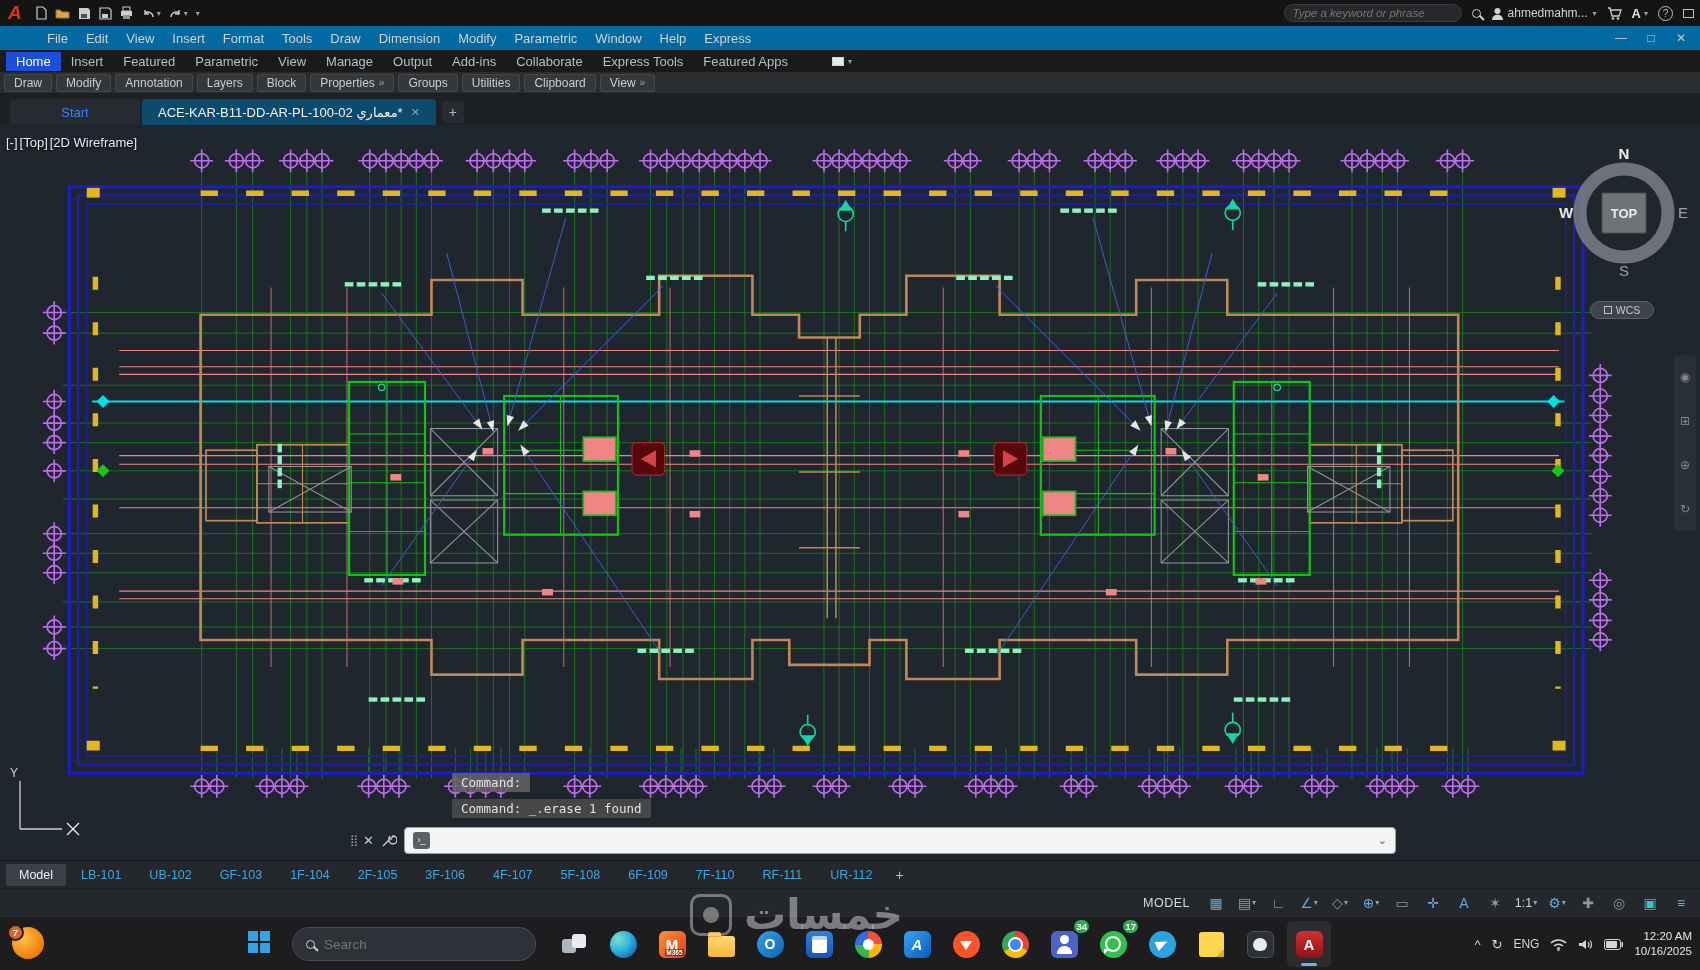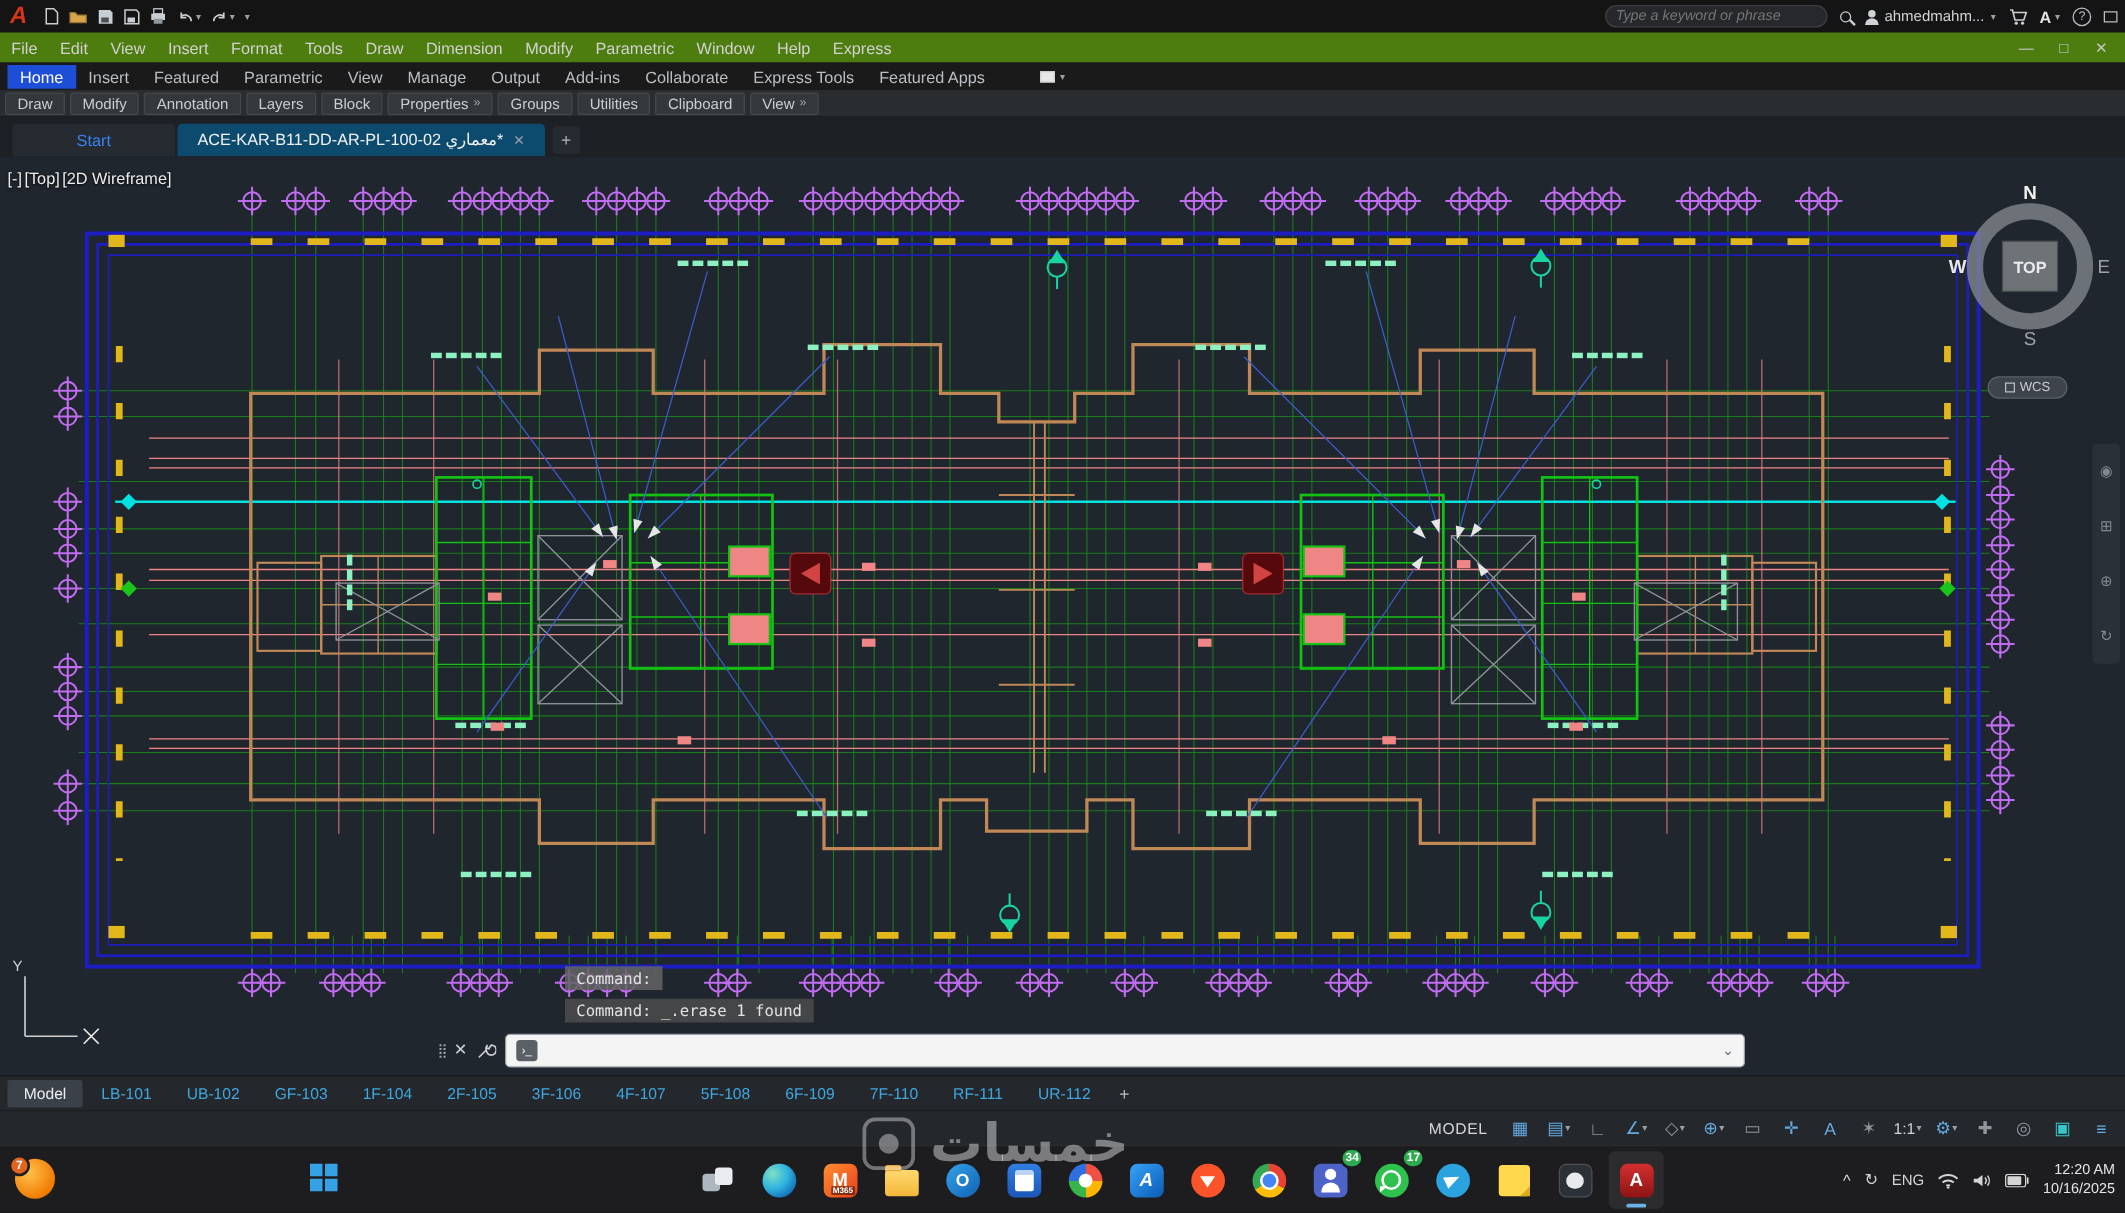--- a/index.html
+++ b/index.html
@@ -14,21 +14,21 @@
   .caret{font-size:8px;color:#9aa0a6;margin-left:1px}
   #title-center{position:absolute;left:0;right:0;text-align:center;font-size:13px;color:#cfd3d7;pointer-events:none}
   #title-center b{font-weight:normal;margin-right:14px}
   #tb-right{margin-left:auto;display:flex;align-items:center;gap:10px;z-index:2}
   .tb-search{width:178px;height:18px;background:#27282b;border:1px solid #3c3e42;border-radius:9px;
     color:#9aa0a6;font-style:italic;font-size:11.5px;padding:0 8px;outline:none}
   .tb-user{display:flex;align-items:center;gap:4px;color:#cfd3d7;font-size:12px}
   .helpq{width:15px;height:15px;border:1.4px solid #b9bec4;border-radius:50%;font-size:10px;display:flex;align-items:center;justify-content:center;color:#b9bec4}
   .winbox{width:11px;height:9px;border:1.3px solid #b9bec4;position:relative}
   
-  #menubar{top:26px;height:24px;background:#4d7c0f;}
+  #menubar{top:26px;height:24px;background:#0369a1;padding-left:38px}
   .mi{padding:0 9px;color:#d2d2d2;cursor:default}
   #menu-win{margin-left:auto;display:flex;gap:4px;padding-right:6px}
   #menu-win span{width:26px;text-align:center;color:#c9c9c9;font-size:12px}
   
   #ribbontabs{top:50px;height:22px;background:#1a1a1a;padding-left:6px}
   .rtab{padding:2px 10px;color:#b9bec4}
   .rtab.active{background:#1d4ed8;color:#fff}
   .rib-collapse{margin-left:34px;display:flex;align-items:center;gap:3px}
   .rib-collapse i{display:block;width:12px;height:9px;border:1.3px solid #cfd3d7;background:#e8e8e8}
   
@@ -679,20 +679,24 @@
 <div class="row" id="taskbar">
   <div id="wx">
     <span class="bdg orange">7</span>
   </div>
   <div id="start" class="win">
       <i></i>
       <i></i>
       <i></i>
       <i></i>
     </div>
+  <div id="spill">
+    <span class="mag"></span>
+    <input placeholder="Search" style="">
+  </div>
   <div id="apps">
     <div class="app">
         <div class="ic tv"></div>
       </div>
     <div class="app">
         <div class="ic edge-ic"></div>
       </div>
     <div class="app">
         <div class="ic m365-ic">
           <span class="mlab">M365</span>

